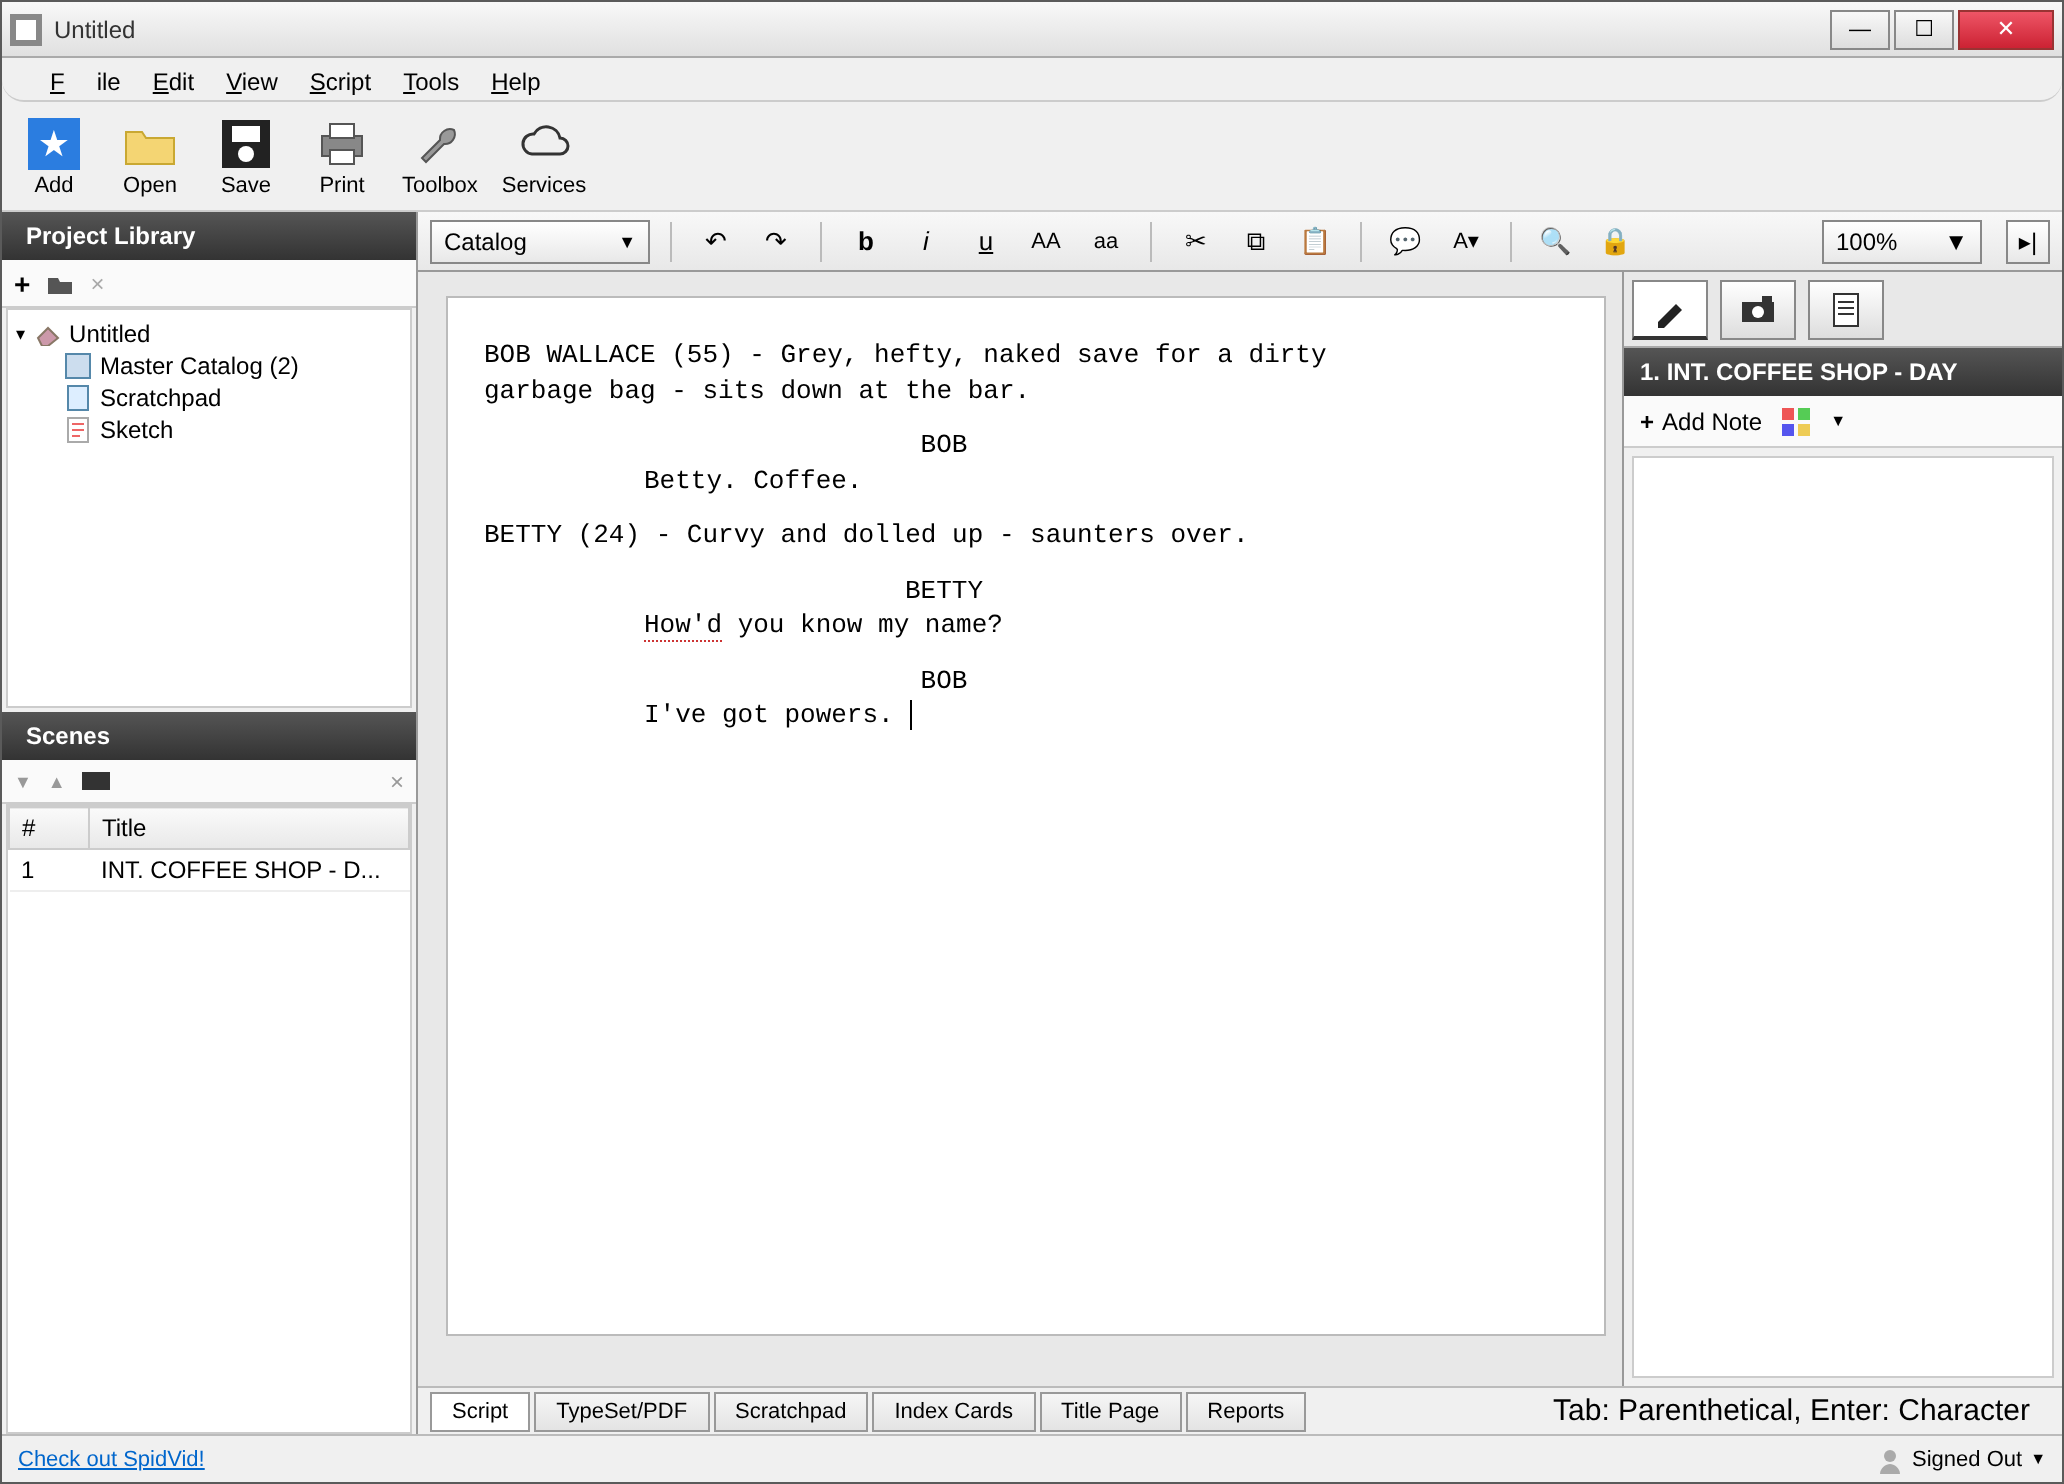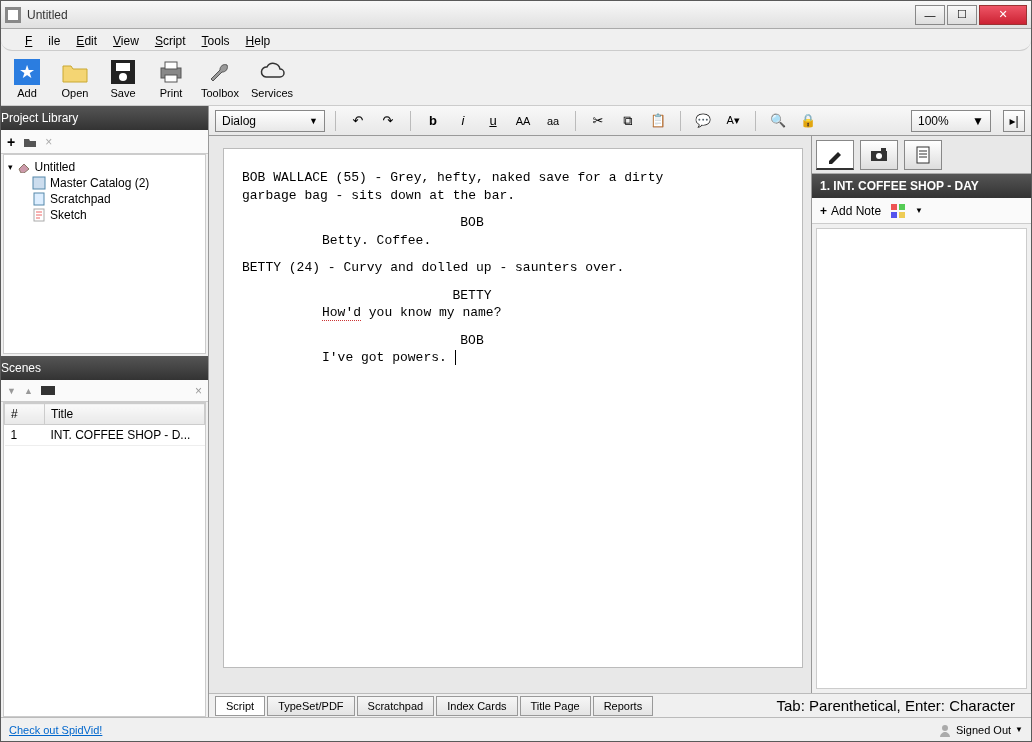--- a/index.html
+++ b/index.html
@@ -22,21 +22,21 @@
 
 .toolbar { height: 55px; background: #f0f0f0; display: flex; align-items: center; padding: 2px 8px; gap: 12px; border-bottom: 1px solid #ccc; }
 .toolbtn { display: flex; flex-direction: column; align-items: center; font-size: 11px; cursor: default; min-width: 36px; }
 .toolbtn .ticon { width: 28px; height: 28px; margin-bottom: 1px; display:flex;align-items:center;justify-content:center;}
 
 
 .main { flex:1; display:flex; min-height:0; }
 
 
 .leftcol { width: 208px; display:flex; flex-direction:column; background:#f0f0f0; border-right:1px solid #999; }
-.panel-header { background: linear-gradient(#555,#333); color:#fff; font-weight:normal; font-size:12px; padding:5px 0; }
+.panel-header { background: linear-gradient(#555,#333); color:#fff; font-weight:bold; font-size:12px; padding:5px 12px; }
 .panel-tools { height:24px; display:flex; align-items:center; gap:8px; padding:0 6px; border-bottom:1px solid #ccc; background:#fafafa;}
 .tree { flex:0 0 200px; background:#fff; border:1px solid #ccc; margin:0 2px 2px 2px; overflow:auto; font-size:12px; padding:4px;}
 .tree-row { display:flex; align-items:center; padding:1px 0; gap:4px;}
 .tree-row.child { padding-left:24px; }
 .tree-icon { width:14px; height:14px; display:inline-flex; align-items:center; justify-content:center;}
 
 .scenes-panel { flex:1; display:flex; flex-direction:column; min-height:0;}
 .scenes-tools { height:22px; display:flex; align-items:center; gap:8px; padding:0 6px; background:#fafafa; border-bottom:1px solid #ccc;}
 .scenes-tools .spacer{flex:1;}
 .scene-table { flex:1; background:#fff; border:1px solid #ccc; margin:0 2px; overflow:auto;}
@@ -249,21 +249,21 @@
               </tr>
             </tbody>
           </table>
         </div>
       </div>
     </div>
 
     <div class="centercol">
       <div class="edit-toolbar">
         <div class="dropdown">
-          <span>Dialog</span>
+          <span>Catalog</span>
             <span class="arrow">▼</span>
         </div>
         <div class="tsep"></div>
         <div class="tbtn">↶</div>
         <div class="tbtn">↷</div>
         <div class="tsep"></div>
         <div class="tbtn">
             <b>b</b>
           </div>
         <div class="tbtn">

